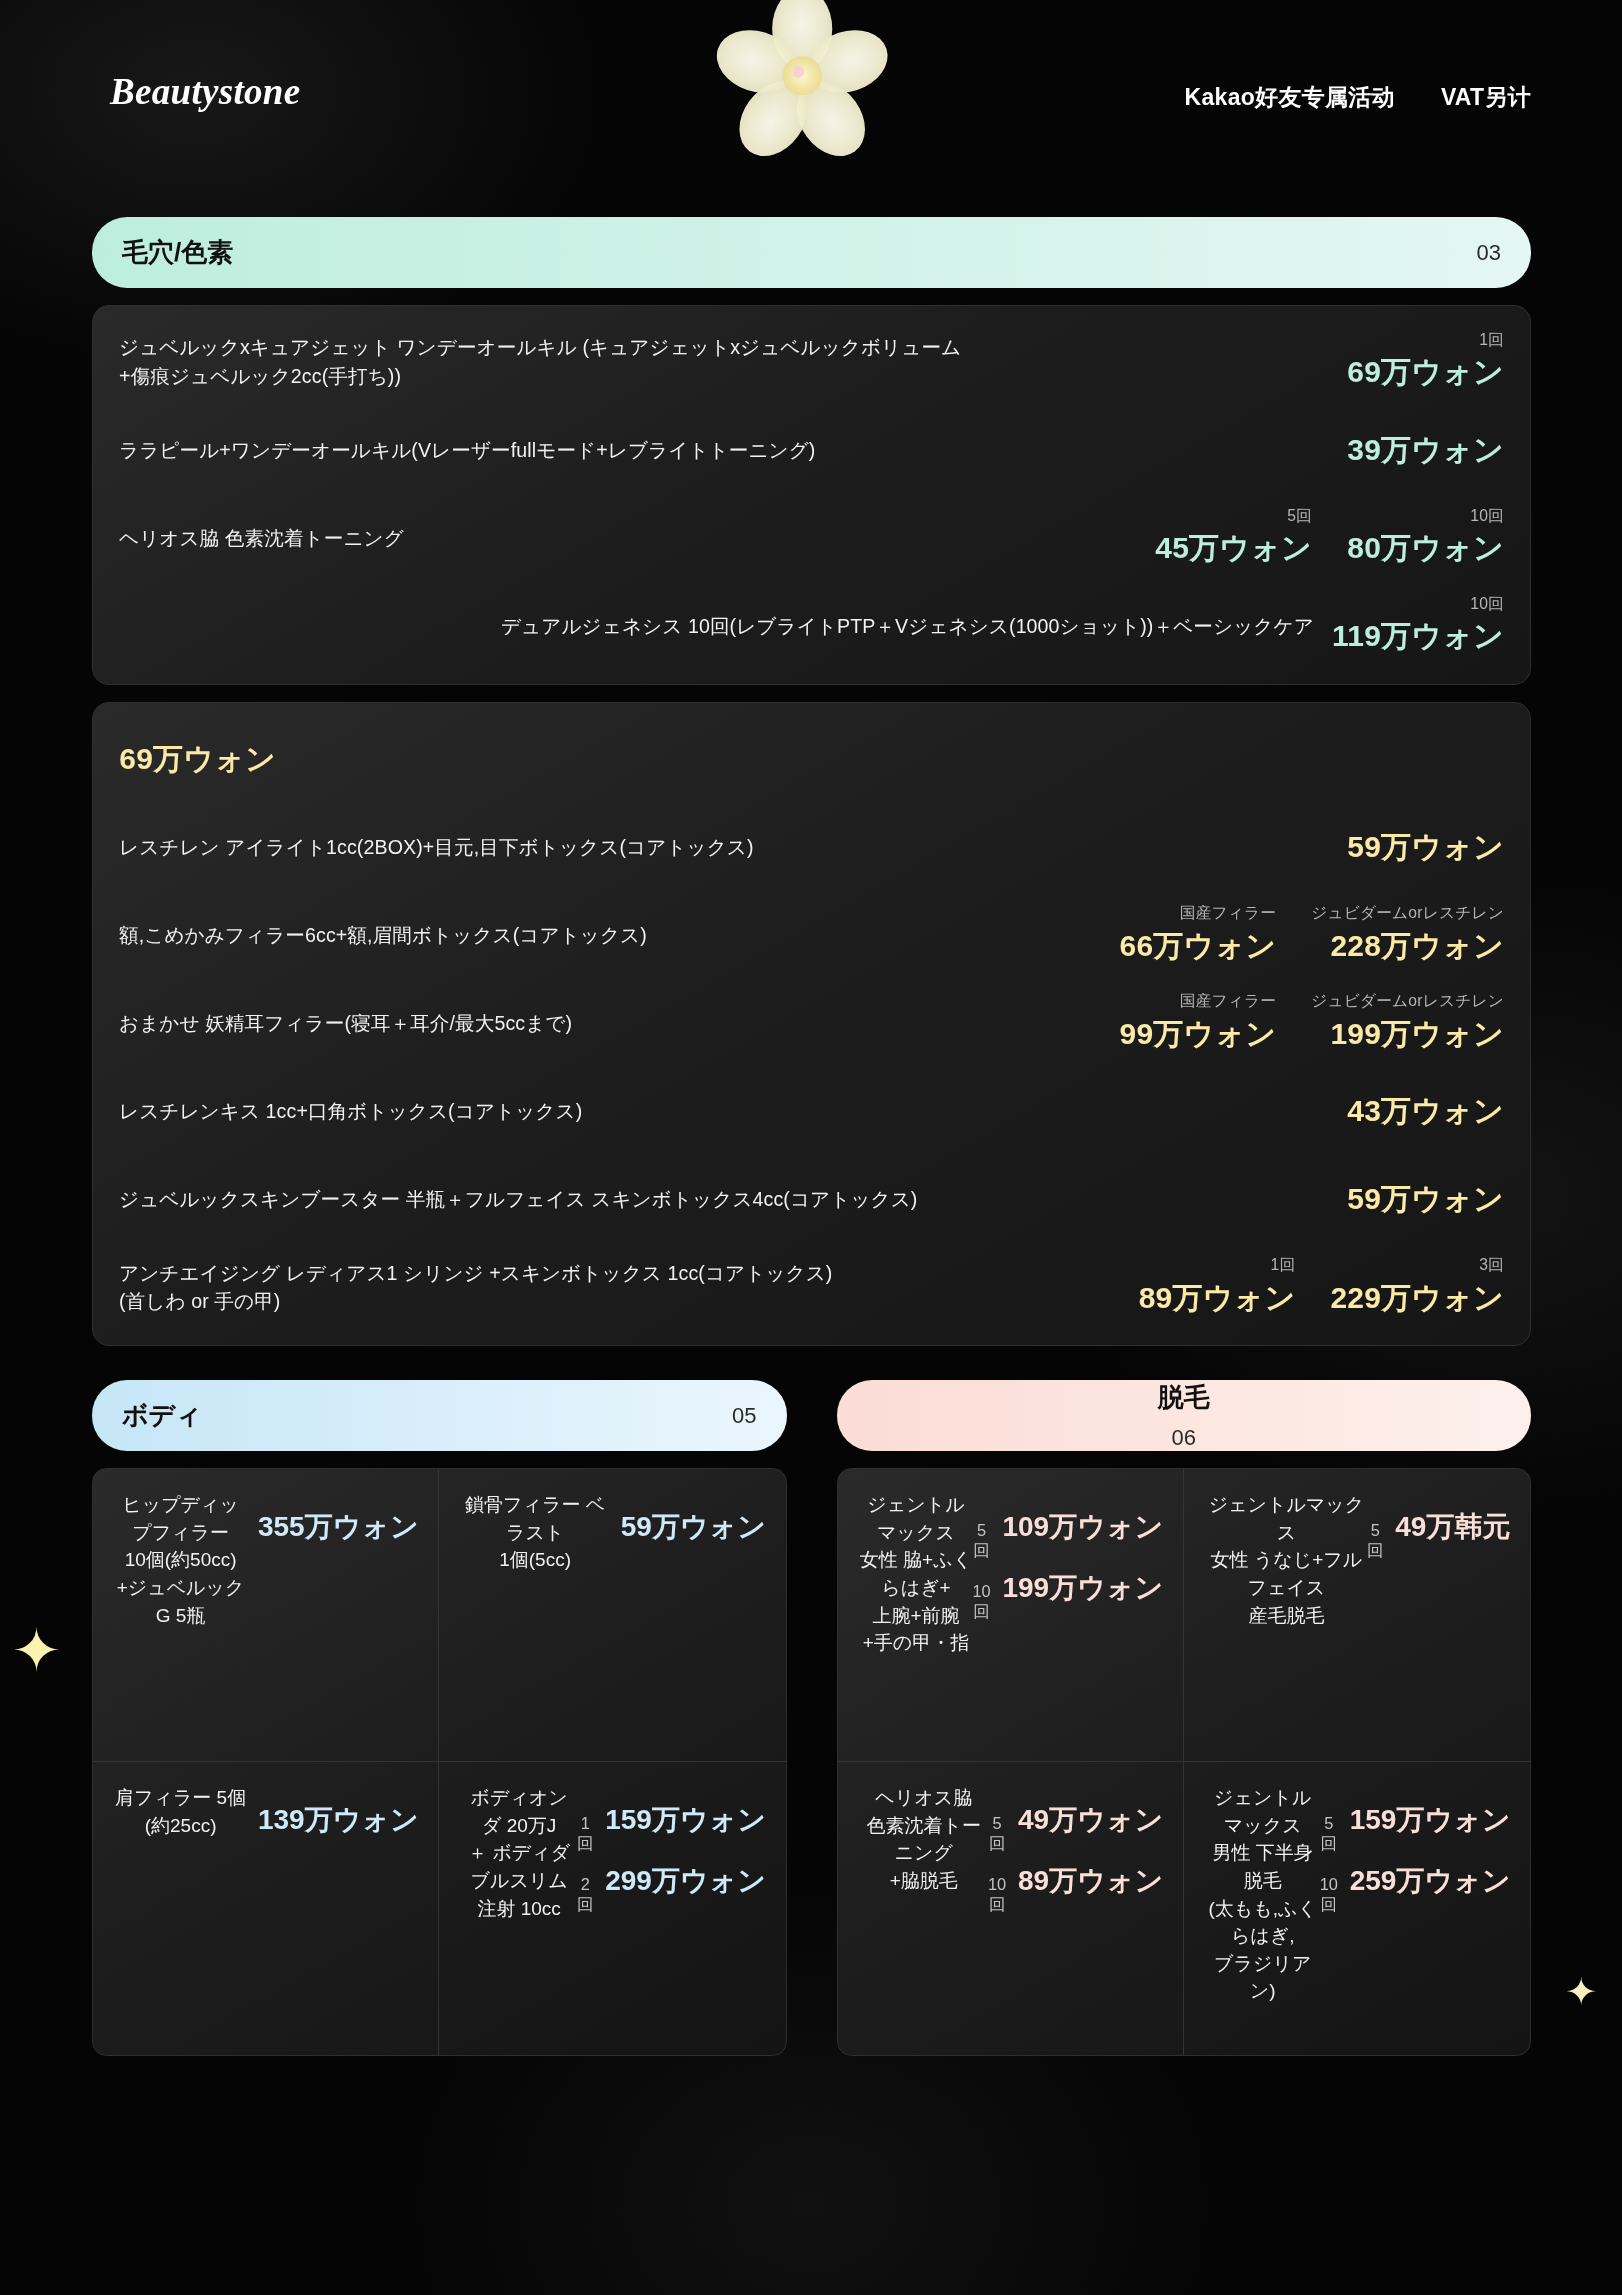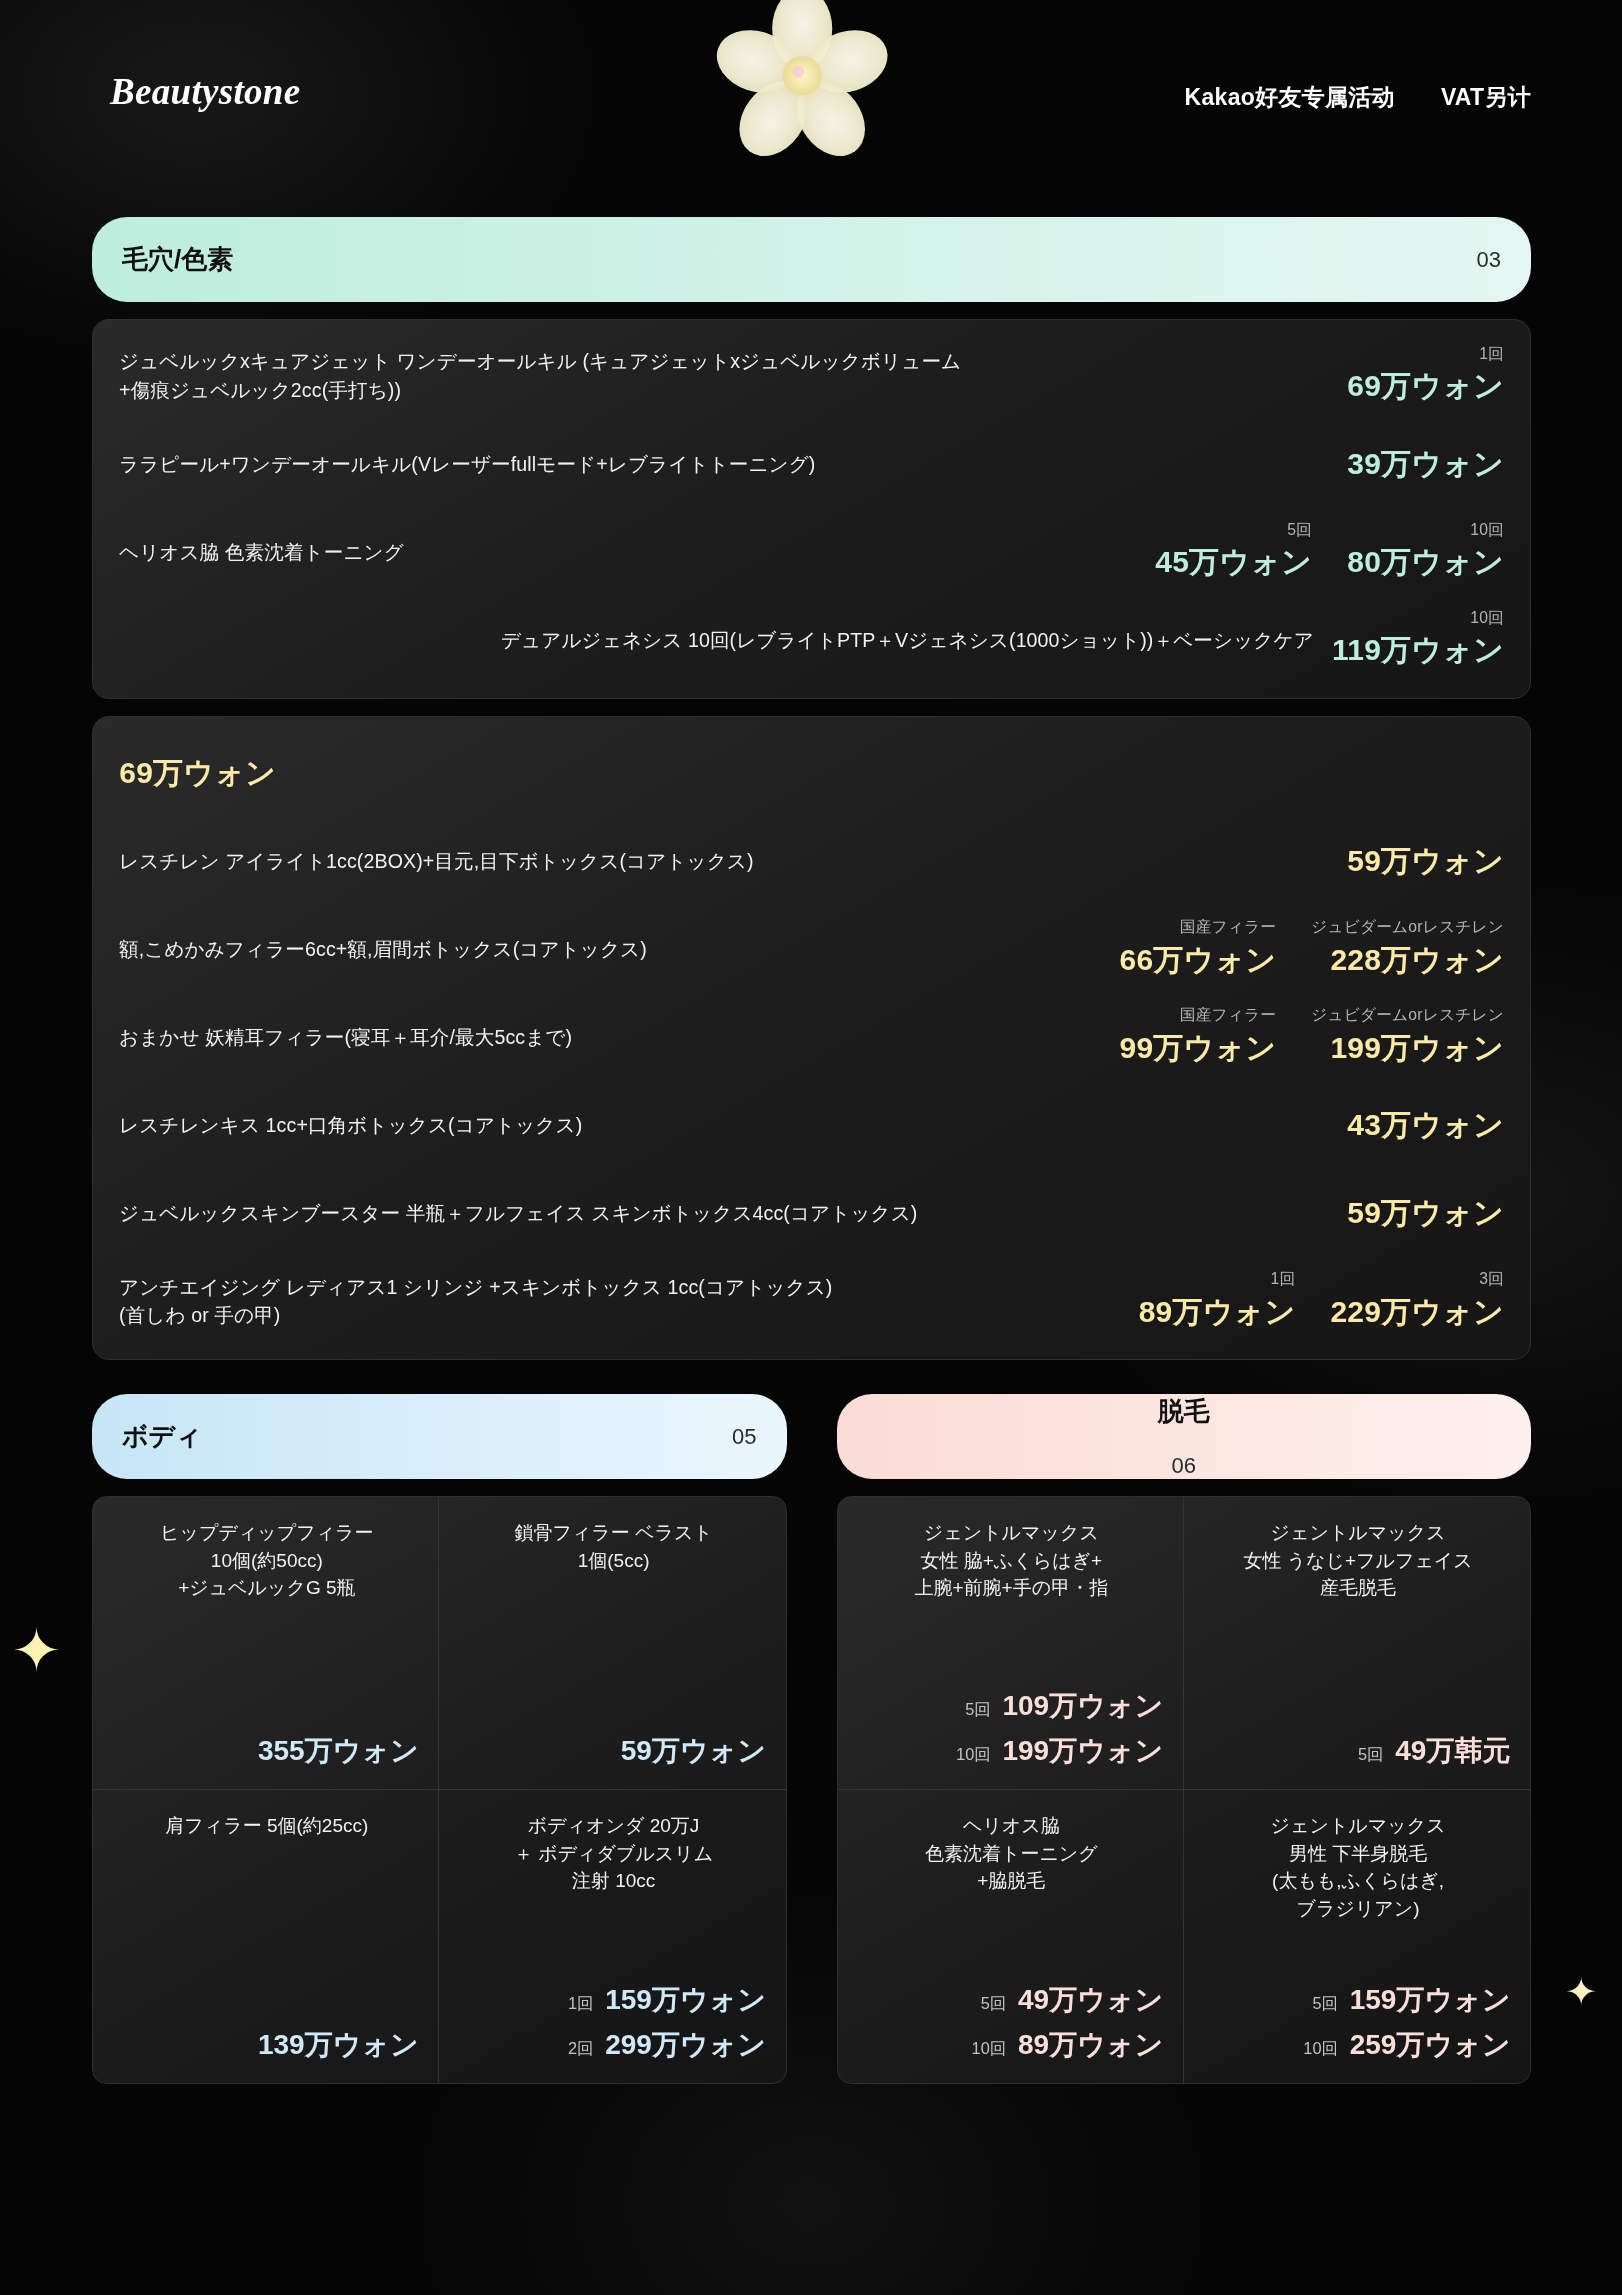--- a/index.html
+++ b/index.html
@@ -54,21 +54,21 @@
     display: flex;
     align-items: baseline;
     gap: 46px;
     font-size: 23px;
     font-weight: bold;
     letter-spacing: 0.3px;
   }
 
   
   .bar {
-    height: 85px;
+    height: 71px;
     border-radius: 35px;
     display: flex;
     align-items: center;
     justify-content: space-between;
     padding: 0 30px;
     color: #111111;
     font-size: 26px;
     font-weight: bold;
     margin-top: 34px;
   }
@@ -138,21 +138,21 @@
     border-radius: 14.4px;
     border: 0.7px solid #2f2f2f;
     display: grid;
     grid-template-columns: 1fr 1fr;
     overflow: hidden;
   }
   .cell {
     padding: 22px 19.6px 19.6px 22px;
     min-height: 293px;
     display: flex;
-    flex-direction: column;
+    flex-direction: row;
     justify-content: space-between;
     border-right: 0.7px solid #343434;
     border-bottom: 0.7px solid #343434;
   }
   .cell:nth-child(2n) { border-right: none; }
   .cell:nth-child(n+3) { border-bottom: none; }
   .cell .ctext {
     font-size: 19px;
     line-height: 1.45;
     color: #f2f2f2;

